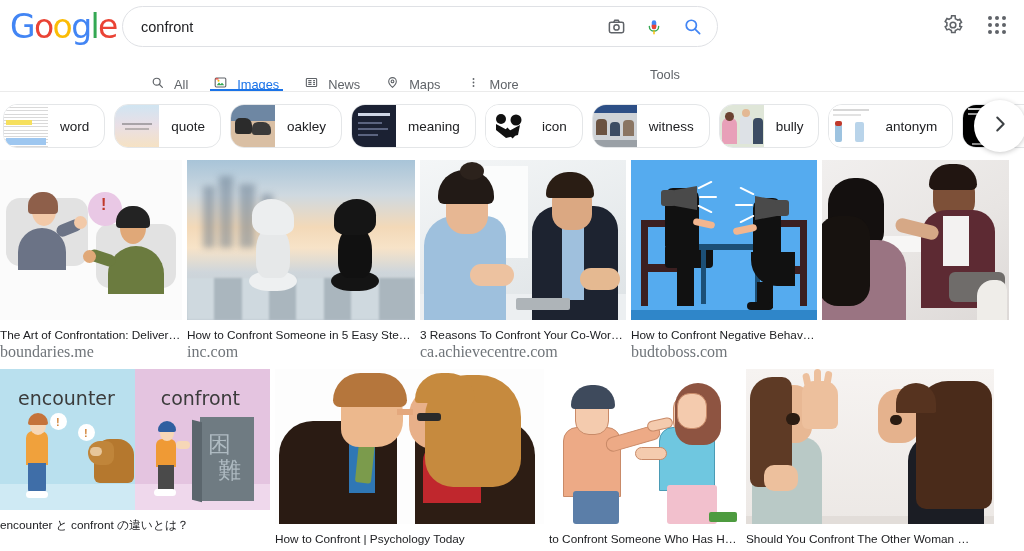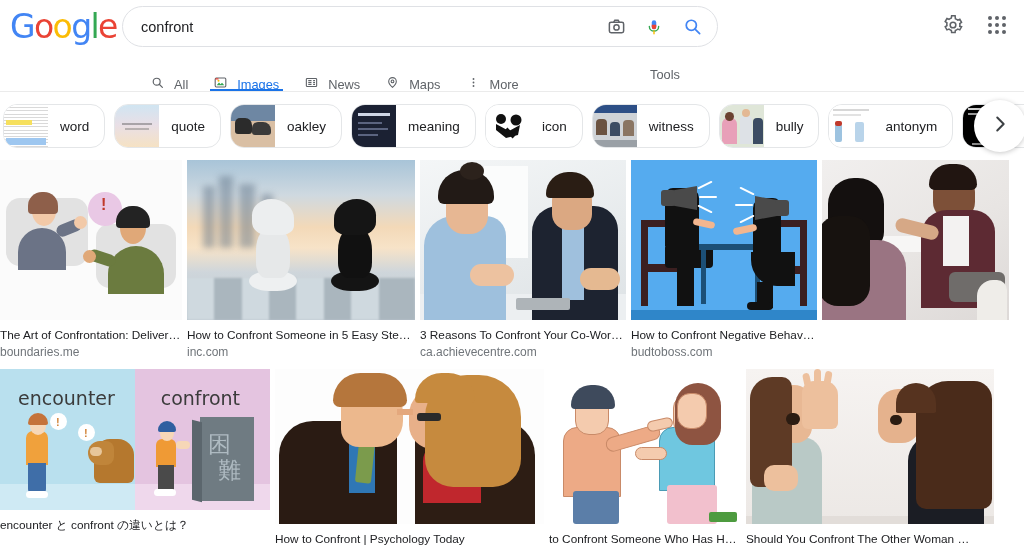--- a/index.html
+++ b/index.html
@@ -99,21 +99,21 @@
 
   
   .results { position:relative; }
   .res-row { display:flex; gap:5px; }
   .tile { position:relative; }
   .thumb { width:100%; background:#f1f1f1; position:relative; overflow:hidden; cursor:pointer;}
   .cap-title {
     margin-top:8px; font-size:11.8px; color:#202124; line-height:14px;
     white-space:nowrap; overflow:hidden; text-overflow:ellipsis;
   }
-  .cap-src { margin-top:3px; font-size:12px; color:#70757a; line-height:14px; white-space:nowrap;}
+  .cap-src { margin-top:3px; font-size:16px; color:#70757a; line-height:14px; white-space:nowrap;font-family:Liberation Serif, serif;}
 
   
   .art { position:absolute; inset:0; }
 
   
   .t1 { background:#fbfbfb; }
   .t1 .card { position:absolute; background:#e2e2e2; border-radius:14px; }
   .t1 .bubble { position:absolute; width:34px;height:34px;border-radius:50%;background:#e9c8e5;}
   .t1 .bang { position:absolute; color:#c0392b; font-weight:bold; font-size:16px;}
   .t1 .body { position:absolute; border-radius:40px 40px 0 0;}

